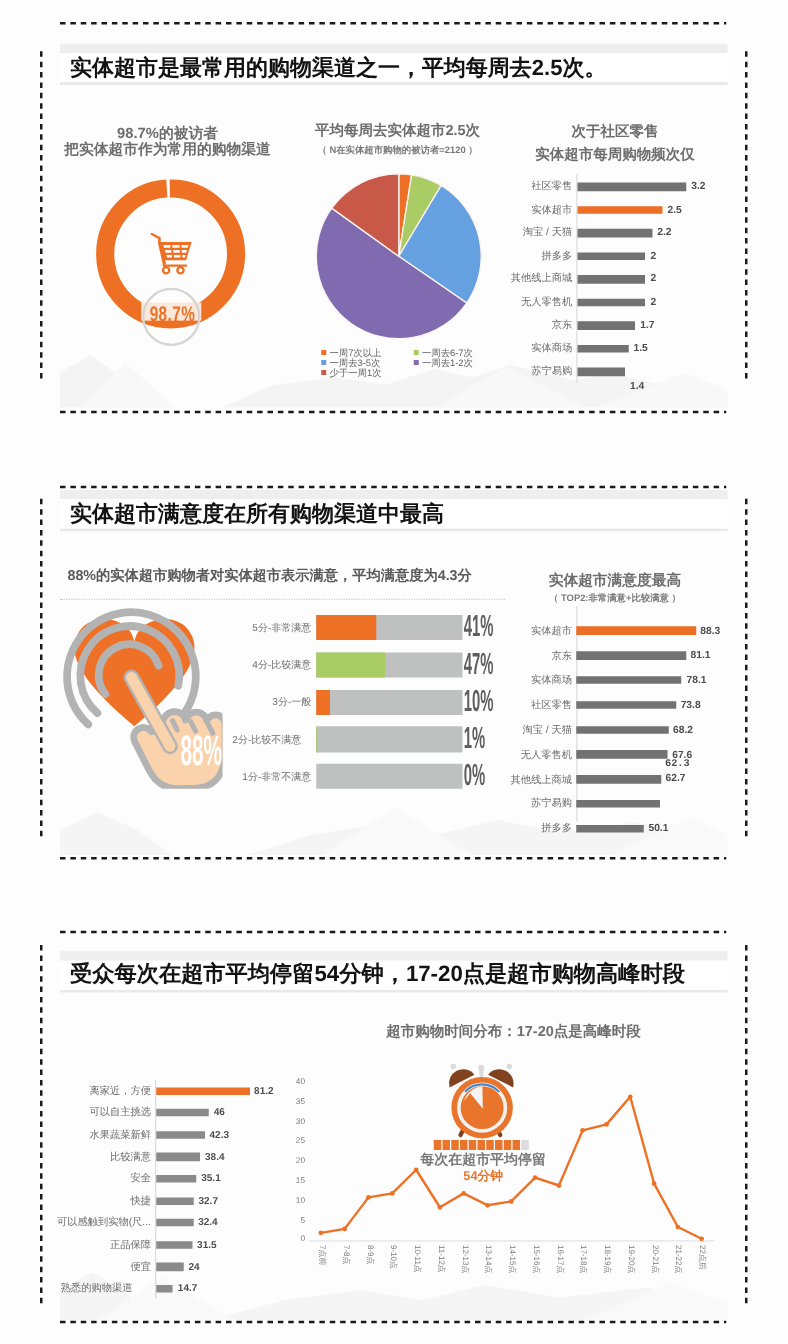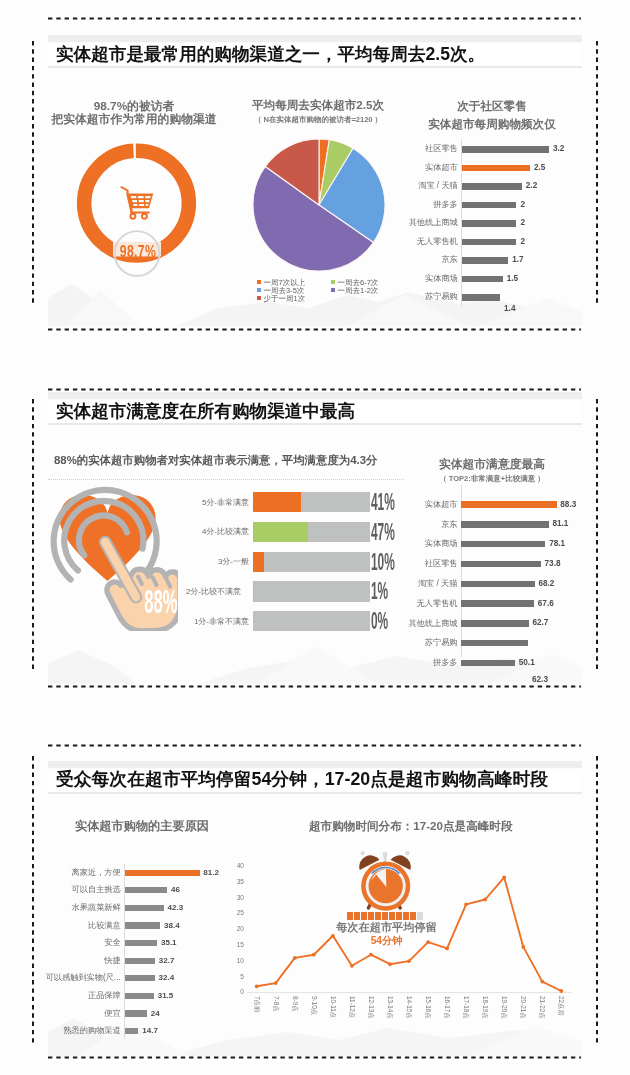--- a/index.html
+++ b/index.html
@@ -303,36 +303,35 @@
           <div class="hbar" style="left:460.5px;top:580.60px;width:74.15px;height:6.4px;background:#727272;"></div>
           <div class="hbar-val" style="left:538.45px;top:577.7px;font-size:8.2px;line-height:11.5px;color:#4D4D4D;">68.2</div>
           <div class="hbar-label" style="left:405px;top:597.7px;width:52.5px;font-size:8.2px;line-height:11.5px;color:#6b6b6b;">无人零售机</div>
           <div class="hbar" style="left:460.5px;top:600.40px;width:73.49px;height:6.4px;background:#727272;"></div>
           <div class="hbar-val" style="left:537.79px;top:597.5px;font-size:8.2px;line-height:11.5px;color:#4D4D4D;">67.6</div>
           <div class="hbar-label" style="left:405px;top:617.5px;width:52.5px;font-size:8.2px;line-height:11.5px;color:#6b6b6b;">其他线上商城</div>
           <div class="hbar" style="left:460.5px;top:620.20px;width:68.17px;height:6.4px;background:#727272;"></div>
           <div class="hbar-val" style="left:532.47px;top:617.3px;font-size:8.2px;line-height:11.5px;color:#4D4D4D;">62.7</div>
           <div class="hbar-label" style="left:405px;top:637.3px;width:52.5px;font-size:8.2px;line-height:11.5px;color:#6b6b6b;">苏宁易购</div>
           <div class="hbar" style="left:460.5px;top:640.00px;width:67.73px;height:6.4px;background:#727272;"></div>
-          <div class="hbar-val" style="left:532.03px;top:674px;font-size:8.2px;line-height:11.5px;color:#4D4D4D;">62.3</div>
+          <div class="hbar-val" style="left:532.03px;top:606px;font-size:8.2px;line-height:11.5px;color:#4D4D4D;font-family:Liberation Mono, monospace;">62.3</div>
           <div class="hbar-label" style="left:405px;top:657.1px;width:52.5px;font-size:8.2px;line-height:11.5px;color:#6b6b6b;">拼多多</div>
           <div class="hbar" style="left:460.5px;top:659.80px;width:54.47px;height:6.4px;background:#727272;"></div>
           <div class="hbar-val" style="left:518.77px;top:656.9px;font-size:8.2px;line-height:11.5px;color:#4D4D4D;">50.1</div>
         </div>
     </div>
   </div>
 
   <div class="panel">
 
     <div class="banner" style="top:761px;"></div>
     <div class="banner-txt" style="top:767px;font-size:17.8px;">受众每次在超市平均停留54分钟，17-20点是超市购物高峰时段</div>
 
     <div id="p3-reasons">
       <div class="chead" style="left:42px;top:817px;width:200px;font-size:12.2px;line-height:1.58;">
-        <div>实体超市购物的主要原因</div>
       </div>
       <div class="axis-v" style="left:124px;top:864px;height:175px;"></div>
       <div id="p3-bars-items">
           <div class="hbar-label" style="left:34px;top:866.8px;width:86.7px;font-size:8.2px;line-height:11.5px;color:#6b6b6b;">离家近，方便</div>
           <div class="hbar" style="left:125px;top:869.50px;width:74.50px;height:6.4px;background:#EC6F26;"></div>
           <div class="hbar-val" style="left:203.30px;top:866.8px;font-size:8px;line-height:11.2px;color:#4D4D4D;">81.2</div>
           <div class="hbar-label" style="left:34px;top:884.4px;width:86.7px;font-size:8.2px;line-height:11.5px;color:#6b6b6b;">可以自主挑选</div>
           <div class="hbar" style="left:125px;top:887.10px;width:42.20px;height:6.4px;background:#8A8A8A;"></div>
           <div class="hbar-val" style="left:171.00px;top:884.4px;font-size:8px;line-height:11.2px;color:#4D4D4D;">46</div>
           <div class="hbar-label" style="left:34px;top:902.0px;width:86.7px;font-size:8.2px;line-height:11.5px;color:#6b6b6b;">水果蔬菜新鲜</div>
@@ -349,21 +348,21 @@
           <div class="hbar-val" style="left:158.80px;top:954.8px;font-size:8px;line-height:11.2px;color:#4D4D4D;">32.7</div>
           <div class="hbar-label" style="left:34px;top:972.4px;width:86.7px;font-size:8.2px;line-height:11.5px;color:#6b6b6b;">可以感触到实物(尺...</div>
           <div class="hbar" style="left:125px;top:975.10px;width:29.73px;height:6.4px;background:#8A8A8A;"></div>
           <div class="hbar-val" style="left:158.53px;top:972.4px;font-size:8px;line-height:11.2px;color:#4D4D4D;">32.4</div>
           <div class="hbar-label" style="left:34px;top:990.0px;width:86.7px;font-size:8.2px;line-height:11.5px;color:#6b6b6b;">正品保障</div>
           <div class="hbar" style="left:125px;top:992.70px;width:28.90px;height:6.4px;background:#8A8A8A;"></div>
           <div class="hbar-val" style="left:157.70px;top:990.0px;font-size:8px;line-height:11.2px;color:#4D4D4D;">31.5</div>
           <div class="hbar-label" style="left:34px;top:1007.6px;width:86.7px;font-size:8.2px;line-height:11.5px;color:#6b6b6b;">便宜</div>
           <div class="hbar" style="left:125px;top:1010.30px;width:22.02px;height:6.4px;background:#8A8A8A;"></div>
           <div class="hbar-val" style="left:150.82px;top:1007.6px;font-size:8px;line-height:11.2px;color:#4D4D4D;">24</div>
-          <div class="hbar-label" style="left:34px;top:1025.2px;width:86.7px;font-size:8.2px;line-height:11.5px;color:#6b6b6b;">熟悉的购物渠道</div>
+          <div class="hbar-label" style="left:34px;top:1025.2px;width:86.7px;font-size:8.2px;line-height:11.5px;color:#6b6b6b;text-align:center;">熟悉的购物渠道</div>
           <div class="hbar" style="left:125px;top:1027.90px;width:13.49px;height:6.4px;background:#8A8A8A;"></div>
           <div class="hbar-val" style="left:142.29px;top:1025.2px;font-size:8px;line-height:11.2px;color:#4D4D4D;">14.7</div>
         </div>
     </div>
 
     <div id="p3-line">
       <div class="chead" style="left:309px;top:819px;width:200px;font-size:11.6px;">超市购物时间分布：17-20点是高峰时段</div>
       <svg style="position:absolute;left:240px;top:855px;" width="340" height="145" viewBox="240 855 340 145" id="line-svg">
           <line x1="247" y1="992.6" x2="572" y2="992.6" stroke="#e3e3e3" stroke-width="1"></line>
           <polyline points="256.7,986.3 275.7,983.1 294.8,957.9 313.8,954.7 332.9,935.8 351.9,965.8 370.9,954.7 390.0,964.2 409.0,961.1 428.1,942.1 447.1,948.4 466.1,904.3 485.2,899.5 504.2,877.4 523.3,946.9 542.3,981.6 561.3,991.0" fill="none" stroke="#ED7024" stroke-width="1.9" stroke-linejoin="round" stroke-linecap="round"></polyline>

